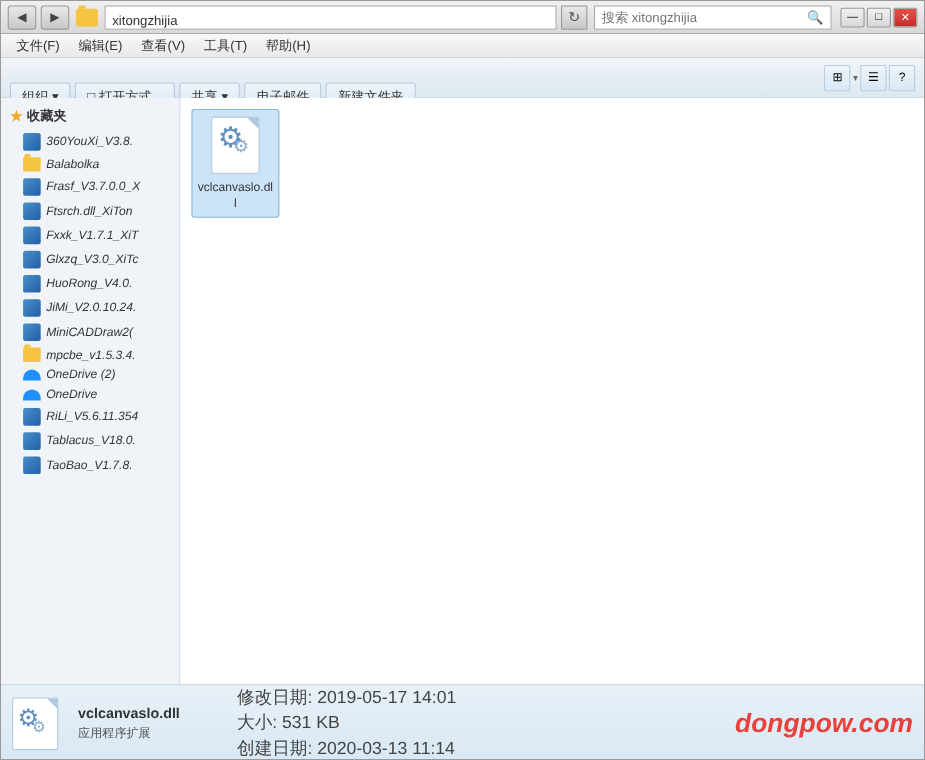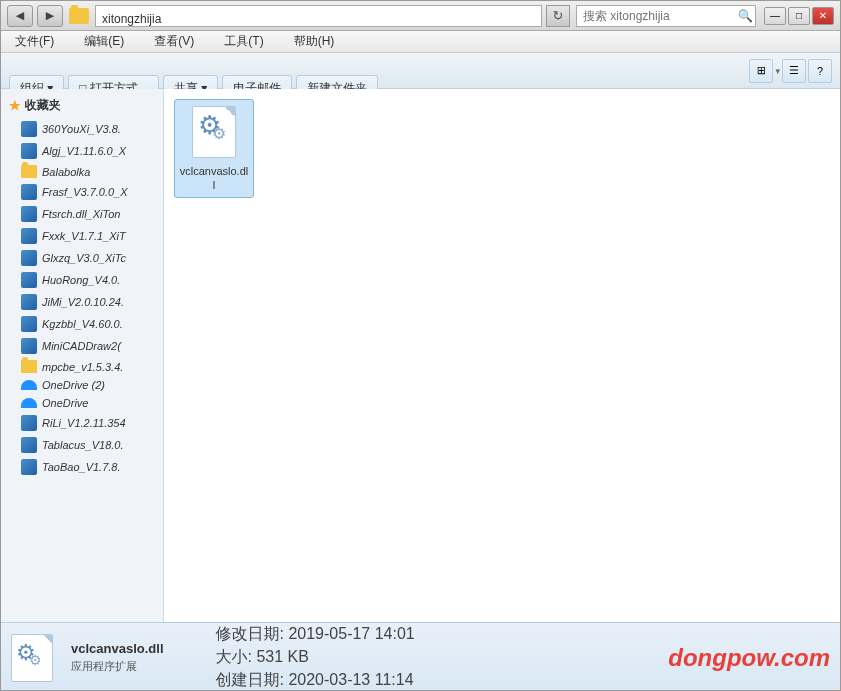--- a/index.html
+++ b/index.html
@@ -81,21 +81,21 @@
       border: 1px solid #999;
       display: flex;
       align-items: center;
       justify-content: center;
       cursor: pointer;
       font-size: 13px;
       color: #555;
       margin-left: 4px;
     }
     .search-bar {
-      width: 180px;
+      width: 216px;
       height: 22px;
       background: #fff;
       border: 1px solid #aaa;
       margin-left: 6px;
       display: flex;
       align-items: center;
       padding: 0 6px;
     }
     .search-input {
       flex: 1;
@@ -131,21 +131,21 @@
     .win-btn.close { background: linear-gradient(to bottom, #e8504a, #c0302a); color: #fff; }
 
     
     .menu-bar {
       height: 22px;
       background: linear-gradient(to bottom, #f8f8f8, #e8e8e8);
       border-bottom: 1px solid #ccc;
       display: flex;
       align-items: center;
       padding: 0 6px;
-      gap: 14px;
+      gap: 1px;
     }
     .menu-item {
       padding: 2px 8px;
       cursor: pointer;
       font-size: 12px;
       color: #333;
       border-radius: 2px;
     }
 
     
@@ -492,24 +492,20 @@
     <div class="sidebar-section-header">
       <span class="star-icon">★</span>
       <span>收藏夹</span>
     </div>
 
     <div class="sidebar-item">
       <div class="app-icon sidebar-item-icon"></div>
       <span>360YouXi_V3.8.</span>
     </div>
     <div class="sidebar-item">
-      <div class="app-icon sidebar-item-icon"></div>
-      <span>Algj_V1.11.6.0_X</span>
-    </div>
-    <div class="sidebar-item">
       <div class="folder-yellow sidebar-item-icon"></div>
       <span>Balabolka</span>
     </div>
     <div class="sidebar-item">
       <div class="app-icon sidebar-item-icon"></div>
       <span>Frasf_V3.7.0.0_X</span>
     </div>
     <div class="sidebar-item">
       <div class="app-icon sidebar-item-icon"></div>
       <span>Ftsrch.dll_XiTon</span>
@@ -525,41 +521,37 @@
     <div class="sidebar-item">
       <div class="app-icon sidebar-item-icon"></div>
       <span>HuoRong_V4.0.</span>
     </div>
     <div class="sidebar-item">
       <div class="app-icon sidebar-item-icon"></div>
       <span>JiMi_V2.0.10.24.</span>
     </div>
     <div class="sidebar-item">
       <div class="app-icon sidebar-item-icon"></div>
-      <span>Kgzbbl_V4.60.0.</span>
-    </div>
-    <div class="sidebar-item">
-      <div class="app-icon sidebar-item-icon"></div>
       <span>MiniCADDraw2(</span>
     </div>
     <div class="sidebar-item">
       <div class="folder-yellow sidebar-item-icon"></div>
       <span>mpcbe_v1.5.3.4.</span>
     </div>
     <div class="sidebar-item">
       <div class="onedrive-icon sidebar-item-icon"></div>
       <span>OneDrive (2)</span>
     </div>
     <div class="sidebar-item">
       <div class="onedrive-icon sidebar-item-icon"></div>
       <span>OneDrive</span>
     </div>
     <div class="sidebar-item">
       <div class="app-icon sidebar-item-icon"></div>
-      <span>RiLi_V1.2.11.354</span>
+      <span>RiLi_V5.6.11.354</span>
     </div>
     <div class="sidebar-item">
       <div class="app-icon sidebar-item-icon"></div>
       <span>Tablacus_V18.0.</span>
     </div>
     <div class="sidebar-item">
       <div class="app-icon sidebar-item-icon"></div>
       <span>TaoBao_V1.7.8.</span>
     </div>
   </div>

